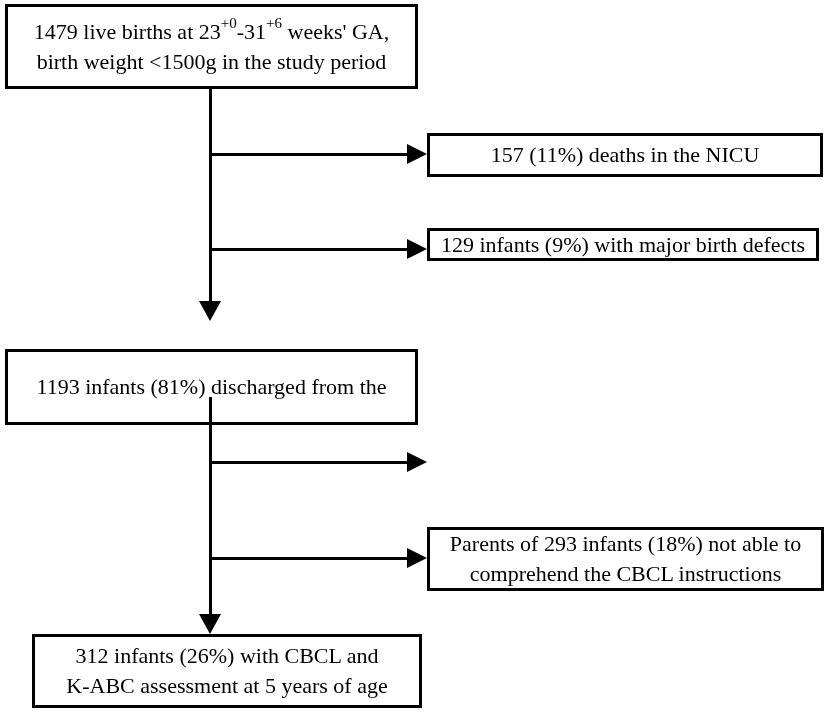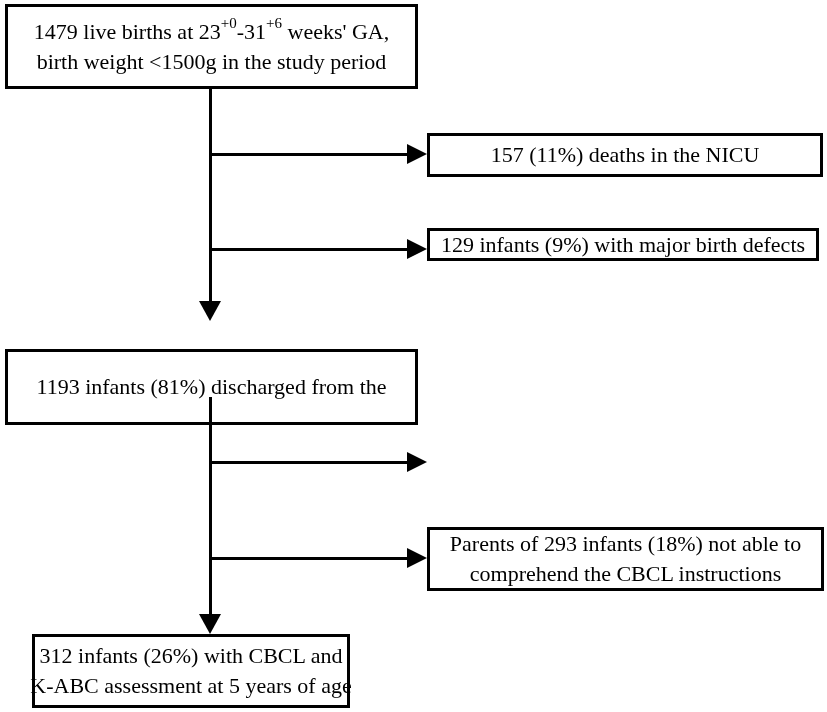--- a/index.html
+++ b/index.html
@@ -36,21 +36,21 @@
     top: -2px;
     line-height: 0;
   }
   
   .b-live-births   { left: 5px;   top: 4px;   width: 413px; height: 85px; }
   .b-nicu-deaths   { left: 427px; top: 133px; width: 396px; height: 44px; }
   .b-birth-defects { left: 427px; top: 228px; width: 392px; height: 33px; }
   .b-discharged    { left: 5px;   top: 321px; width: 413px; height: 76px; margin-top: 28px; }
   .b-lost-followup { left: 427px; top: 441px; width: 397px; height: 43px; }
   .b-cbcl-unable   { left: 427px; top: 527px; width: 397px; height: 64px; }
-  .b-assessed      { left: 32px;  top: 634px; width: 318px; height: 74px; }
+  .b-assessed      { left: 32px;  top: 634px; width: 390px; height: 74px; }
   
   .vline, .hline {
     position: absolute;
     background: #000000;
   }
   .vline { width: 3px; }
   .hline { height: 3px; }
   .v-seg1 { left: 209px; top: 89px;  height: 212px; }
   .v-seg2 { left: 209px; top: 397px; height: 217px; }
   .h-seg1 { left: 209px; top: 153px; width: 198px; }

